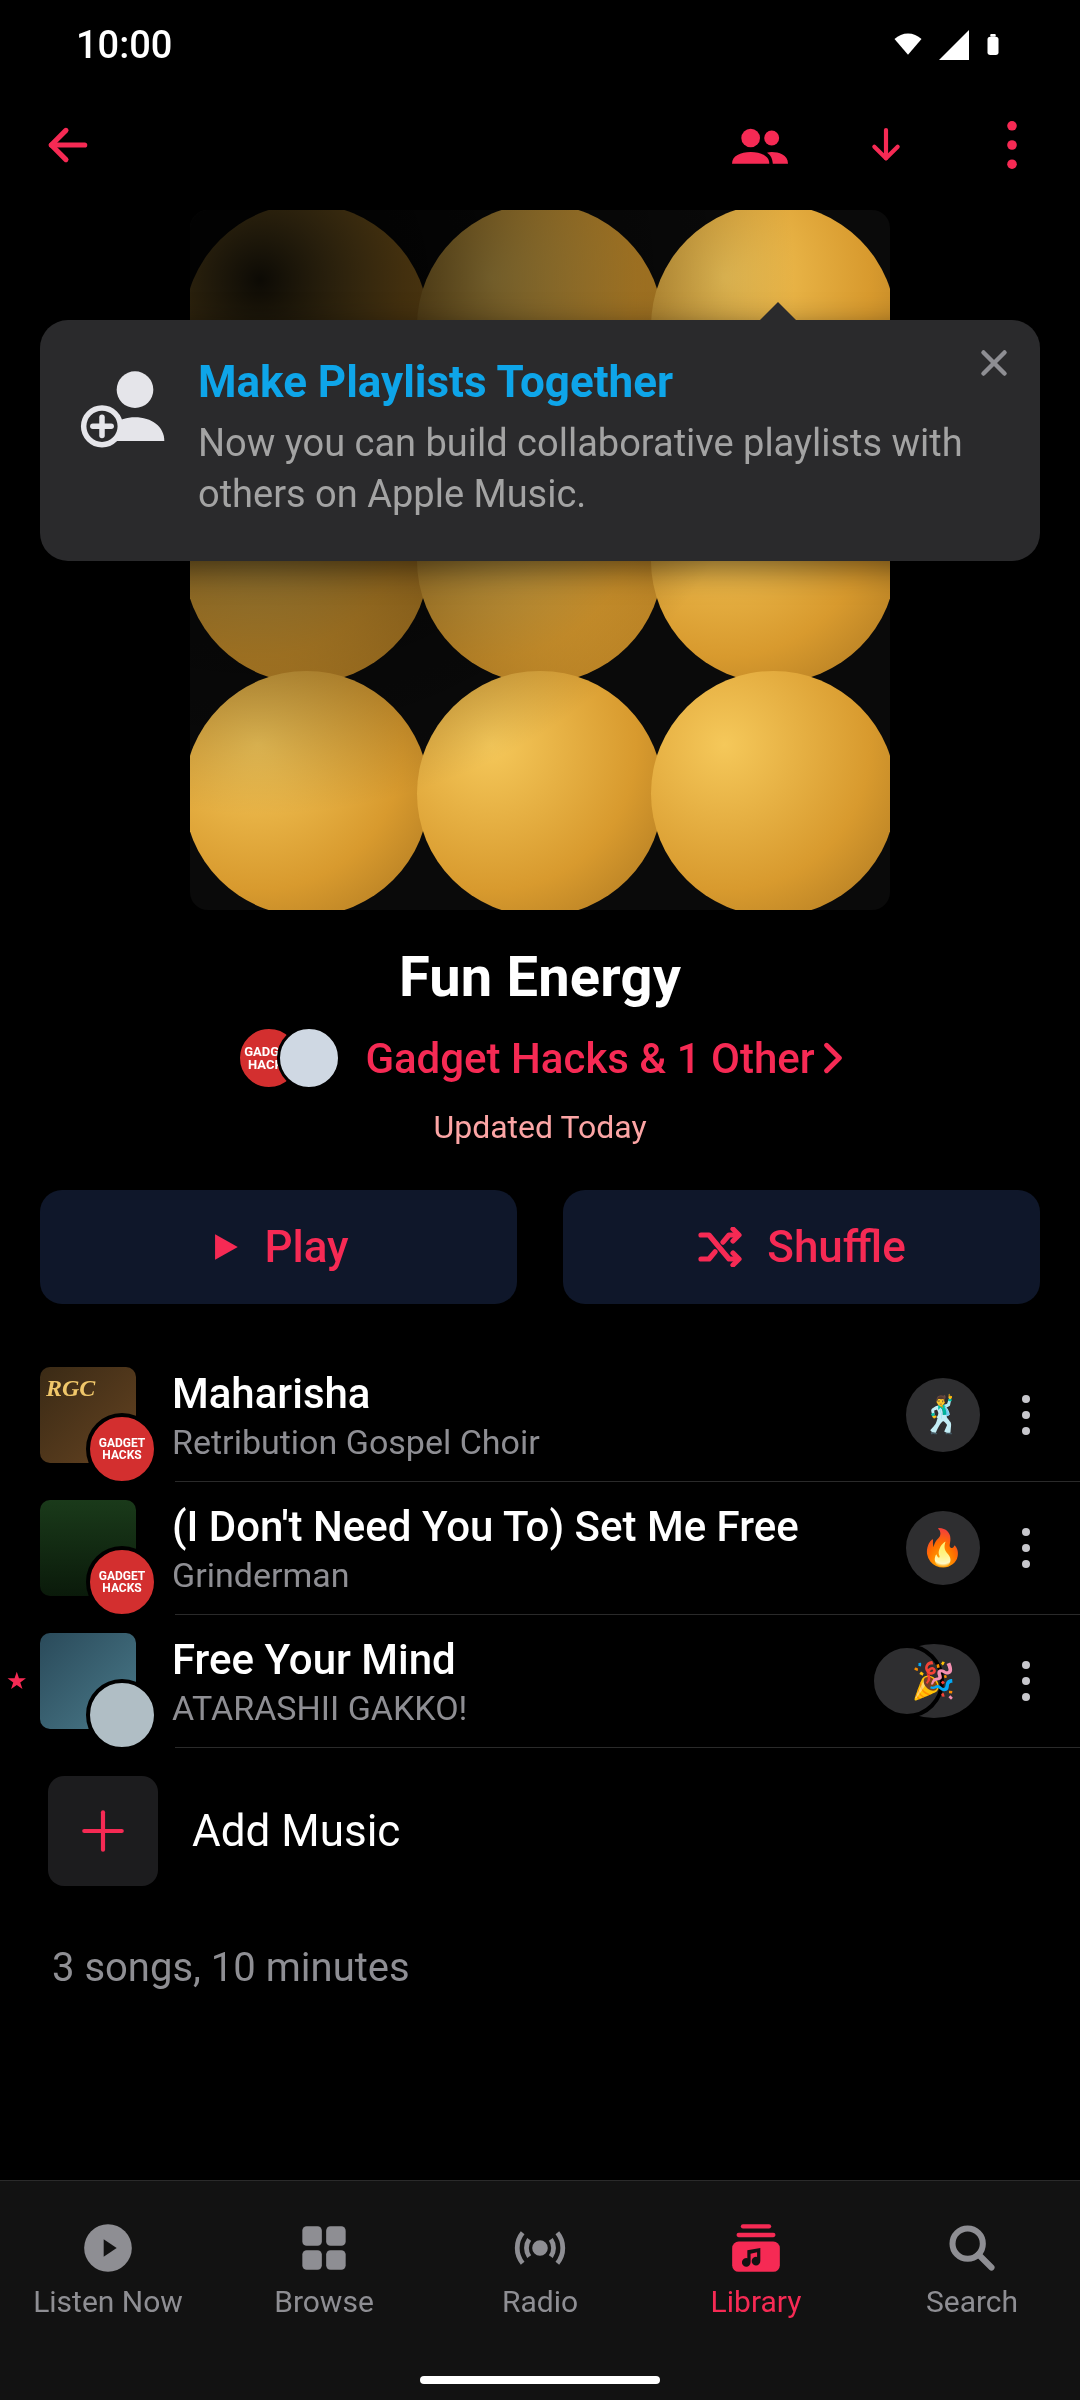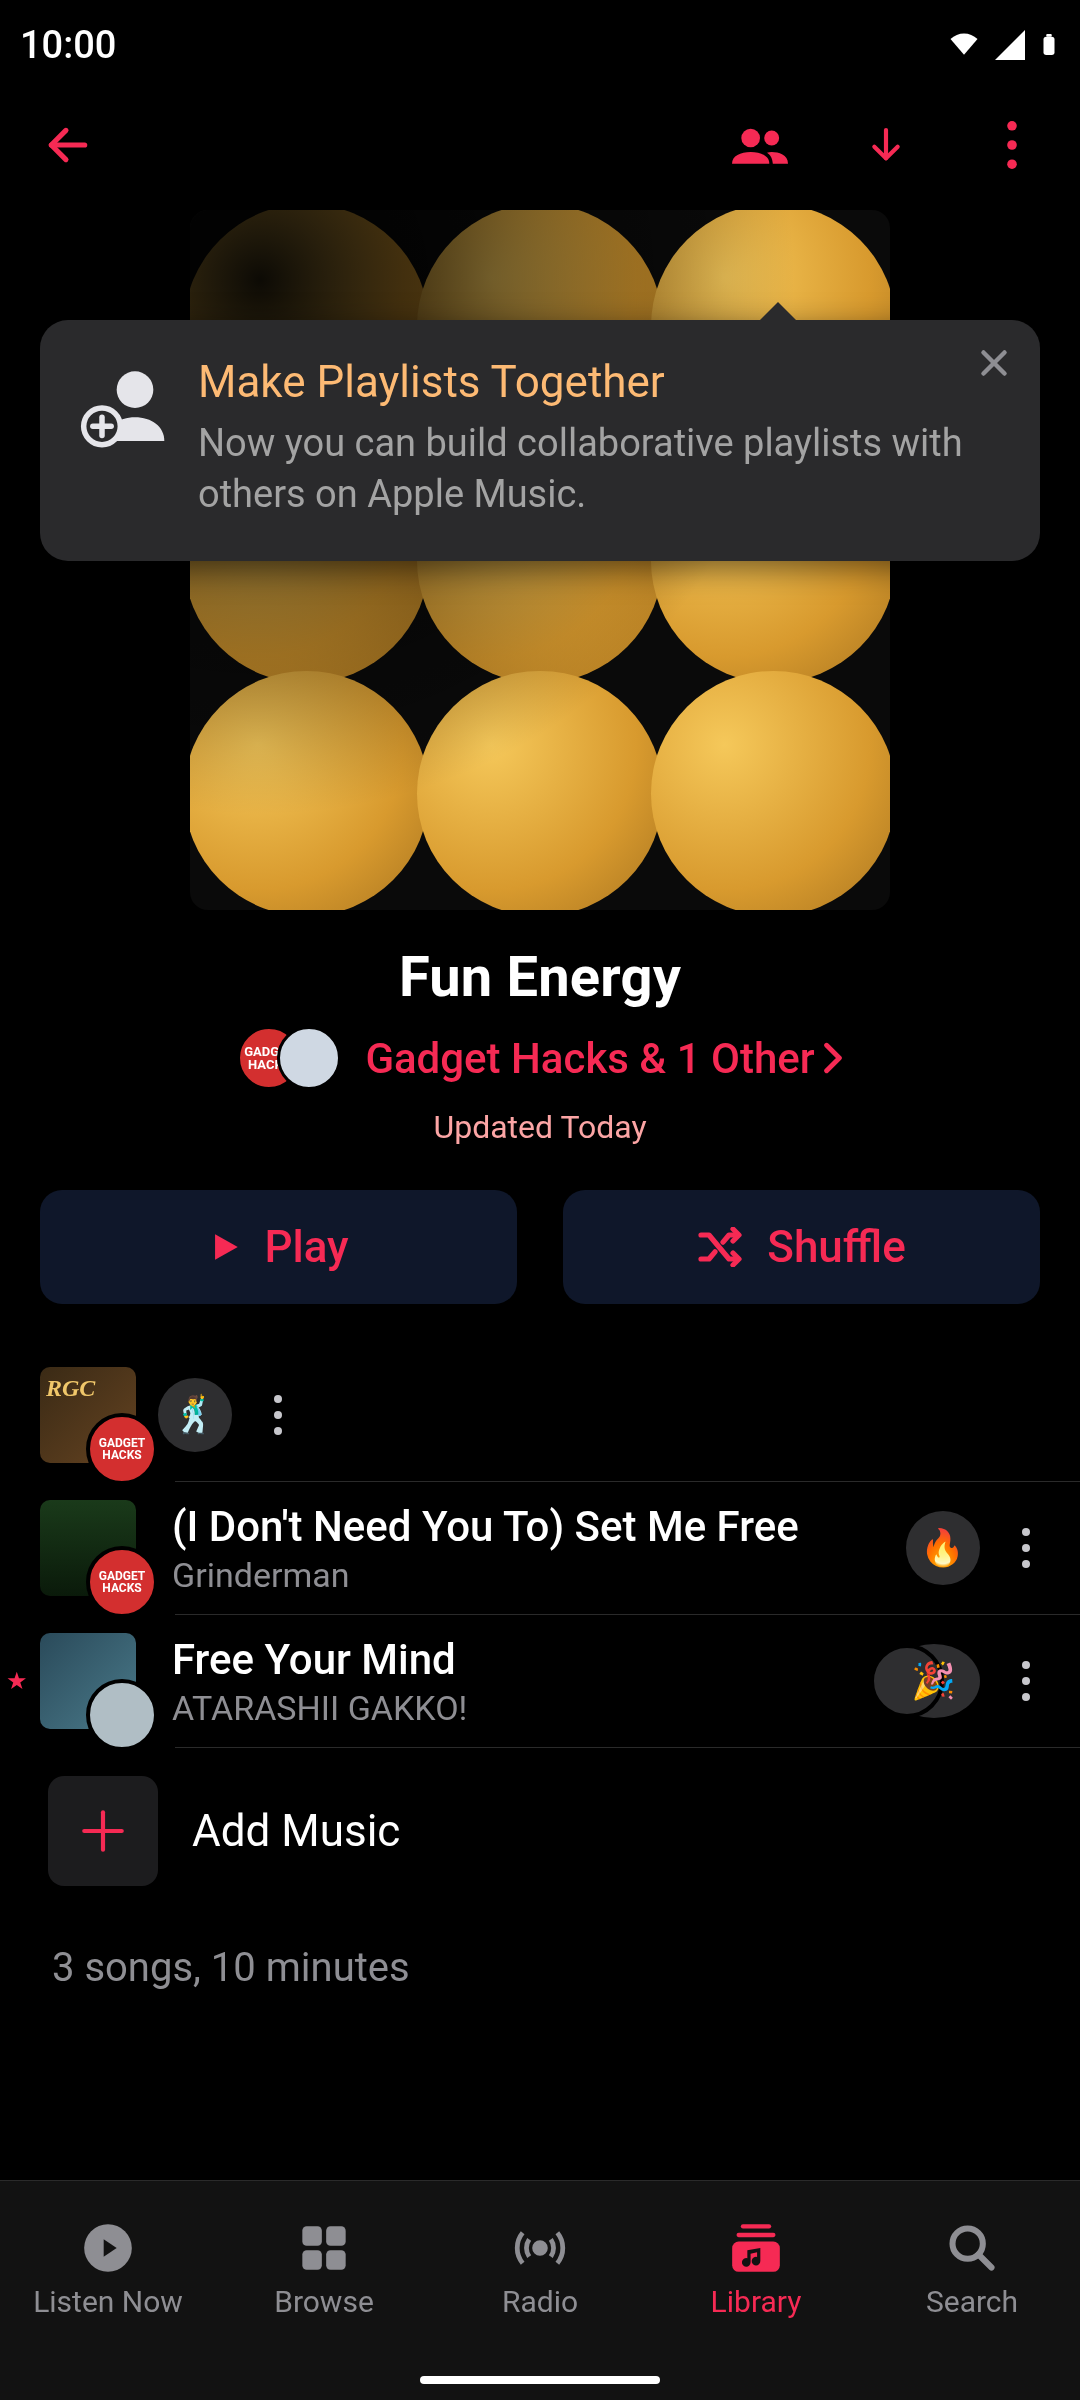--- a/index.html
+++ b/index.html
@@ -12,21 +12,21 @@
     position: relative;
     overflow: hidden;
   }
 
   
   .status-bar {
     height: 90px;
     display: flex;
     align-items: center;
     justify-content: space-between;
-    padding: 0 20px;
+    padding: 0 76px;
     font-size: 38px;
     font-weight: 500;
   }
   .status-right { display: flex; gap: 10px; align-items: center; }
 
   
   .top-nav {
     height: 110px;
     display: flex;
     align-items: center;
@@ -82,21 +82,21 @@
     border-left:20px solid transparent;
     border-right:20px solid transparent;
     border-bottom:20px solid #2a2a2c;
   }
   .popup-icon {
     width: 88px; height: 88px;
     position: relative;
     flex-shrink:0;
     margin-top:8px;
   }
-  .popup-title { font-size: 44px; font-weight: 400; margin-bottom: 10px; color:#fdba74;}
+  .popup-title { font-size: 44px; font-weight: 700; margin-bottom: 10px; color:#0ea5e9;}
   .popup-body { font-size: 38px; color: #a3a3a3; line-height: 1.35;}
   .popup-close { position:absolute; top:24px; right:28px; color:#8e8e93; font-size:40px; }
 
   
   .title-block { text-align: center; margin-top: 34px;}
   .pl-title { font-size: 56px; font-weight: 700; letter-spacing:0.2px;}
   .pl-owner-row { display:flex; align-items:center; justify-content:center; gap:18px; margin-top:16px;}
   .avatars { position: relative; width: 110px; height: 64px; }
   .avatar { width:64px; height:64px; border-radius:50%; border:3px solid #000; position:absolute; }
   .avatar.a1{ left:0; background:#d32f2f; display:flex;align-items:center;justify-content:center;font-size:12px;color:#fff;font-weight:700; }
@@ -293,20 +293,24 @@
 
 <div class="songs-wrap">
 
   <div class="song-row">
     <div class="song-art" style="background:linear-gradient(135deg,#3a2a15,#654321)">
       <span style="position:absolute;top:8px;left:6px;font-family:cursive;font-style:italic;color:#f0c76a;font-size:24px;font-weight:700">RGC</span>
       <div class="song-contrib">
           <span style="font-size:12px;line-height:1;text-align:center">GADGET<br>HACKS</span>
         </div>
     </div>
+    <div class="song-text">
+      <div class="song-title">Maharisha</div>
+      <div class="song-artist">Retribution Gospel Choir</div>
+    </div>
     <div class="reaction">🕺</div>
     <div class="row-more">
       <svg width="10" height="40" viewBox="0 0 4 20" fill="#c7c7cc">
           <circle cx="2" cy="2" r="2"></circle>
           <circle cx="2" cy="10" r="2"></circle>
           <circle cx="2" cy="18" r="2"></circle>
         </svg>
     </div>
   </div>
   <div class="song-divider"></div>

